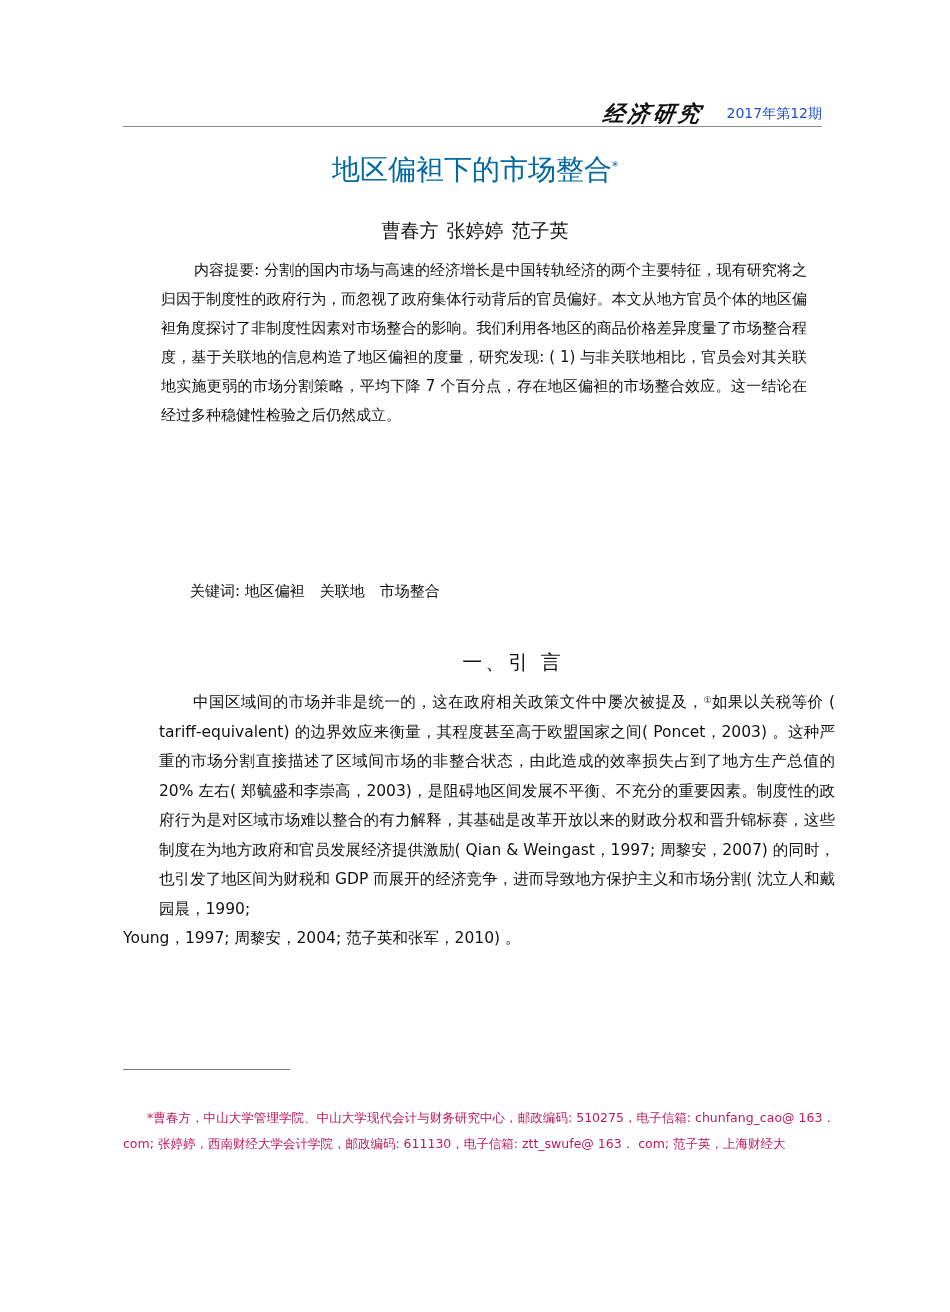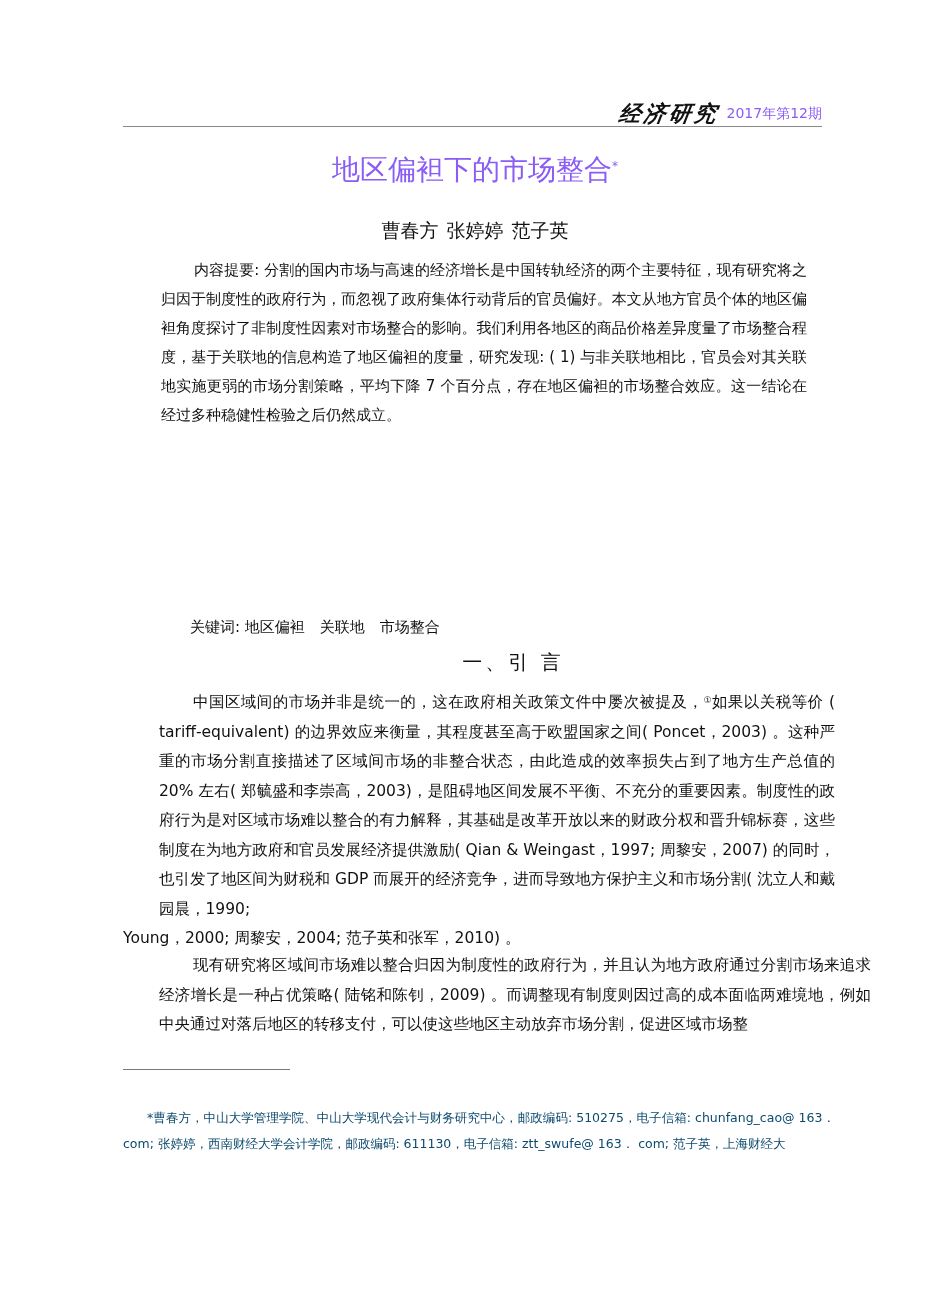--- a/index.html
+++ b/index.html
@@ -37,42 +37,42 @@
     font-style: italic;
     letter-spacing: 3px;
     color: #111;
     display: inline-block;
     transform: skewX(-8deg);
     vertical-align: bottom;
     line-height: 26px;
   }
   .issue-label {
     font-size: 14px;
-    color: #8b5cf6;
+    color: #1d4ed8;
     vertical-align: bottom;
     line-height: 26px;
-    margin-left: 2px;
+    margin-left: 18px;
   }
   .header-rule {
     position: absolute;
     left: 123px;
     top: 126px;
     width: 699px;
     height: 0;
     border-top: 1.5px solid #8a8a8a;
   }
   .title {
     position: absolute;
     left: 0;
     width: 950px;
     top: 150px;
     text-align: center;
     font-size: 28px;
     line-height: 40px;
-    color: #8b5cf6;
+    color: #0369a1;
     white-space: nowrap;
   }
   .title sup {
     font-size: 12px;
     vertical-align: top;
     position: relative;
     top: -4px;
   }
   .authors {
     position: absolute;
@@ -103,21 +103,20 @@
     line-height: 29px;
     text-align: justify;
   }
   .keywords {
     position: absolute;
     left: 190px;
     top: 577px;
     font-size: 15px;
     line-height: 29px;
     white-space: pre;
-    margin-top: 36px;
   }
   .section-heading {
     position: absolute;
     left: 0;
     width: 950px;
     top: 648px;
     text-align: center;
     font-size: 20px;
     line-height: 28px;
     letter-spacing: 3px;
@@ -147,21 +146,21 @@
     width: 167px;
     border-top: 1px solid #777;
   }
   .footnote {
     position: absolute;
     left: 123px;
     top: 1105px;
     width: 712px;
     font-size: 12.5px;
     line-height: 26px;
-    color: #0c4a6e;
+    color: #be185d;
     text-align: justify;
     text-indent: 24px;
   }
 </style>
 </head>
 <body>
 
 <div class="page">
 
   <div class="running-head">
@@ -178,22 +177,21 @@
 
   <div class="abstract">内容提要: 分割的国内市场与高速的经济增长是中国转轨经济的两个主要特征，现有研究将之归因于制度性的政府行为，而忽视了政府集体行动背后的官员偏好。本文从地方官员个体的地区偏袒角度探讨了非制度性因素对市场整合的影响。我们利用各地区的商品价格差异度量了市场整合程度，基于关联地的信息构造了地区偏袒的度量，研究发现: ( 1) 与非关联地相比，官员会对其关联地实施更弱的市场分割策略，平均下降 7 个百分点，存在地区偏袒的市场整合效应。这一结论在经过多种稳健性检验之后仍然成立。</div>
 
 
   <div class="keywords">关键词: 地区偏袒　关联地　市场整合</div>
 
   <div class="section-heading">一、引 言</div>
 
   <div class="body-para" id="para1">
     <div class="indent"><span>中国区域间的市场并非是统一的，这在政府相关政策文件中屡次被提及，</span><span class="fn-mark">①</span><span>如果以关税等价 ( tariff-equivalent) 的边界效应来衡量，其程度甚至高于欧盟国家之间( Poncet，2003) 。这种严重的市场分割直接描述了区域间市场的非整合状态，由此造成的效率损失占到了地方生产总值的 20% 左右( 郑毓盛和李崇高，2003)，是阻碍地区间发展不平衡、不充分的重要因素。制度性的政府行为是对区域市场难以整合的有力解释，其基础是改革开放以来的财政分权和晋升锦标赛，这些制度在为地方政府和官员发展经济提供激励( Qian &amp; Weingast，1997; 周黎安，2007) 的同时，也引发了地区间为财税和 GDP 而展开的经济竞争，进而导致地方保护主义和市场分割( 沈立人和戴园晨，1990;</span></div>
-    <div>Young，2000; 周黎安，2004; 范子英和张军，2010) 。</div>
+    <div>Young，1997; 周黎安，2004; 范子英和张军，2010) 。</div>
   </div>
 
-  <div class="body-para indent" id="para2">现有研究将区域间市场难以整合归因为制度性的政府行为，并且认为地方政府通过分割市场来追求经济增长是一种占优策略( 陆铭和陈钊，2009) 。而调整现有制度则因过高的成本面临两难境地，例如中央通过对落后地区的转移支付，可以使这些地区主动放弃市场分割，促进区域市场整</div>
 
   <div class="footnote-rule"></div>
 
   <div class="footnote">*曹春方，中山大学管理学院、中山大学现代会计与财务研究中心，邮政编码: 510275，电子信箱: chunfang_cao@ 163． com; 张婷婷，西南财经大学会计学院，邮政编码: 611130，电子信箱: ztt_swufe@ 163． com; 范子英，上海财经大</div>
 
 </div>
 
 </body></html>

